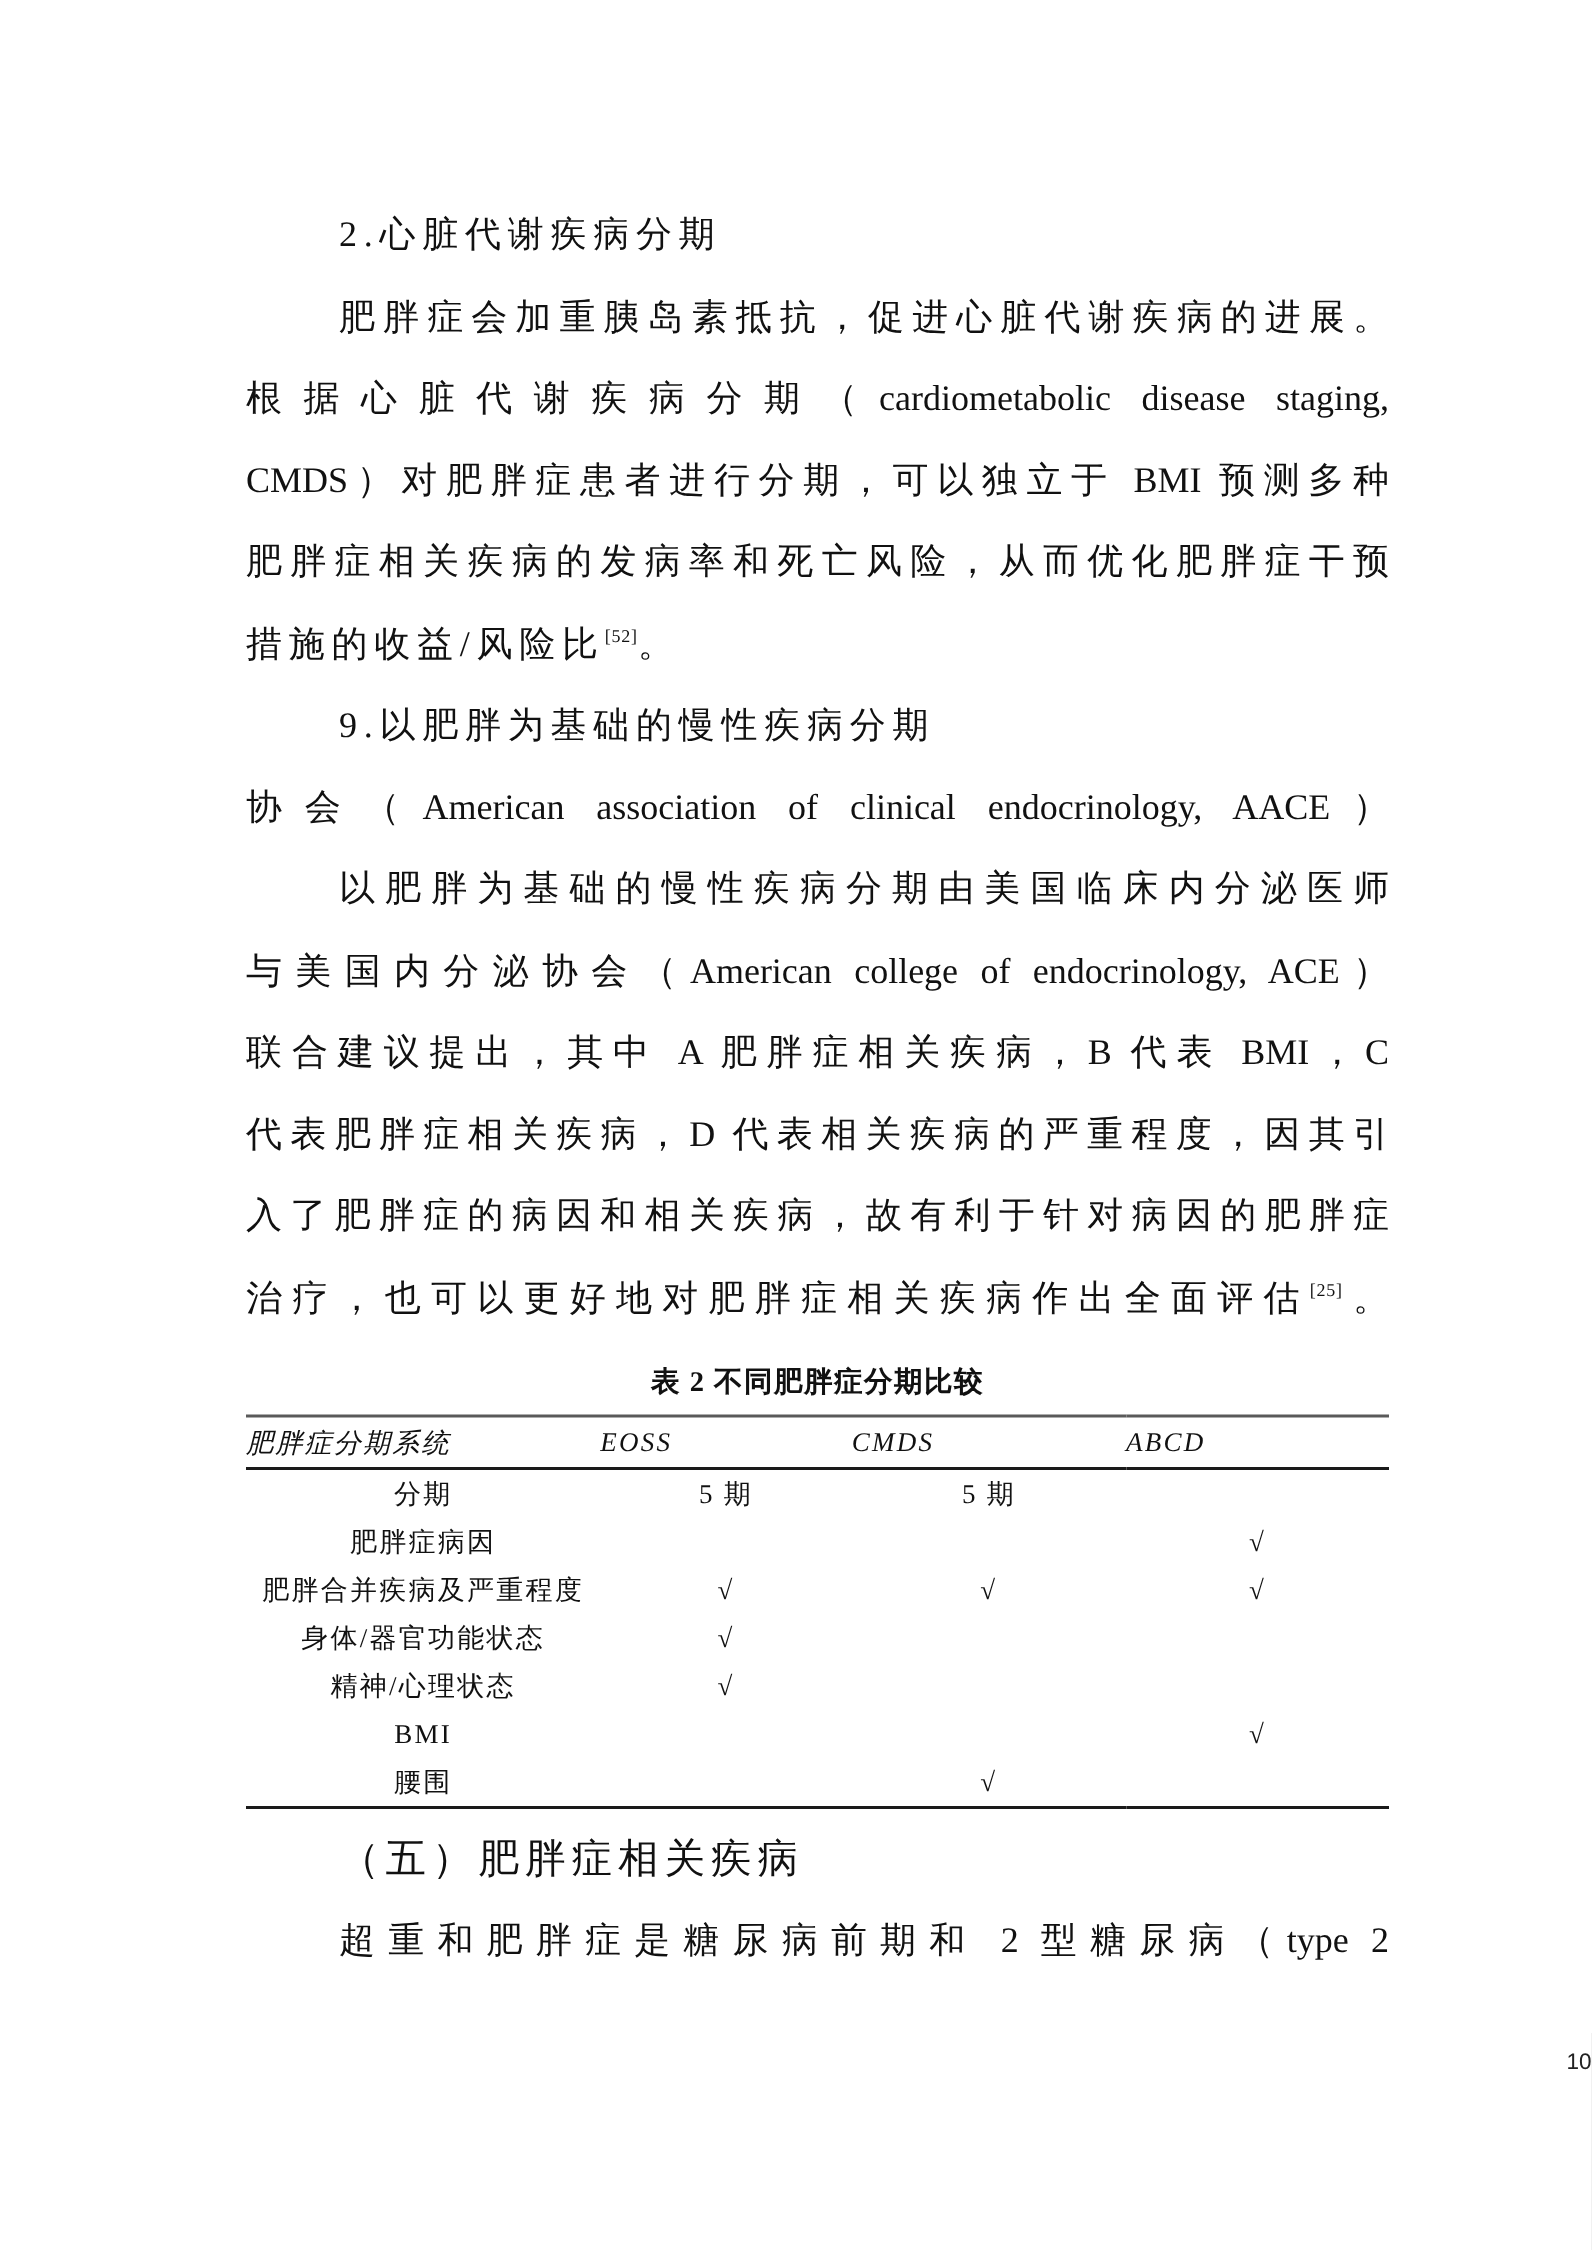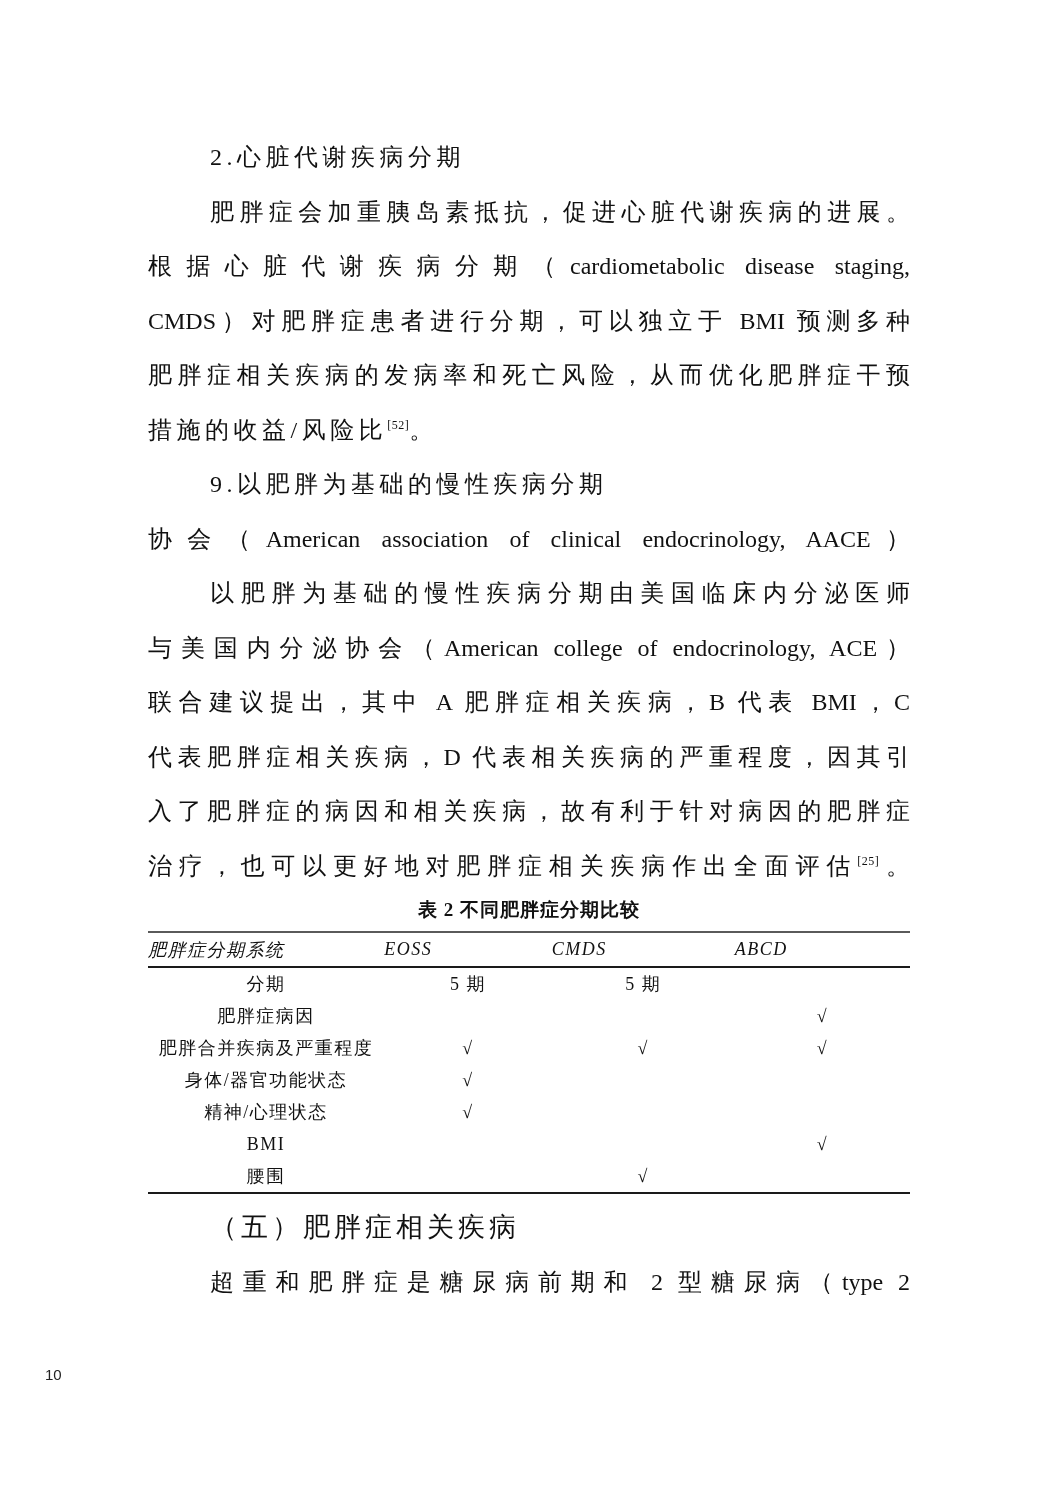--- a/index.html
+++ b/index.html
@@ -8,21 +8,21 @@
     width: 1061px;
     height: 1500px;
     margin: 0 auto;
     background: #ffffff;
     overflow: hidden;
     font-family: "Liberation Serif", "DejaVu Serif", serif;
     color: #111111;
   }
   .content {
     position: absolute;
-    left: 148px;
+    left: 164px;
     top: 130px;
     width: 762px;
   }
   .tline {
     font-size: 24px;
     line-height: 54.5px;
     height: 54.5px;
     overflow: visible;
     white-space: nowrap;
   }
@@ -43,21 +43,21 @@
     line-height: 0;
     vertical-align: 9px;
   }
   .table-caption {
     font-size: 19px;
     font-weight: bold;
     text-align: center;
     line-height: 30px;
     height: 30px;
     letter-spacing: 1px;
-    margin-top: 2px;
+    margin-top: 14px;
   }
   table.cmp {
     width: 100%;
     border-collapse: collapse;
     margin-top: 6px;
     font-size: 18px;
     table-layout: fixed;
   }
   table.cmp thead tr {
     border-top: 2.5px solid #5a5a5a;
@@ -86,21 +86,21 @@
     letter-spacing: 4px;
     text-indent: 62px;
     margin-top: 6px;
     white-space: nowrap;
   }
   .page-num {
     position: absolute;
     top: 1366px;
     left: 0;
     right: 0;
-    text-align: left;
+    text-align: right;
     font-family: "Liberation Sans", "DejaVu Sans", sans-serif;
     font-size: 15px;
     color: #222222;
     padding-left: 45px;
   }
 </style>
 </head>
 <body>
 
 <div class="page">

